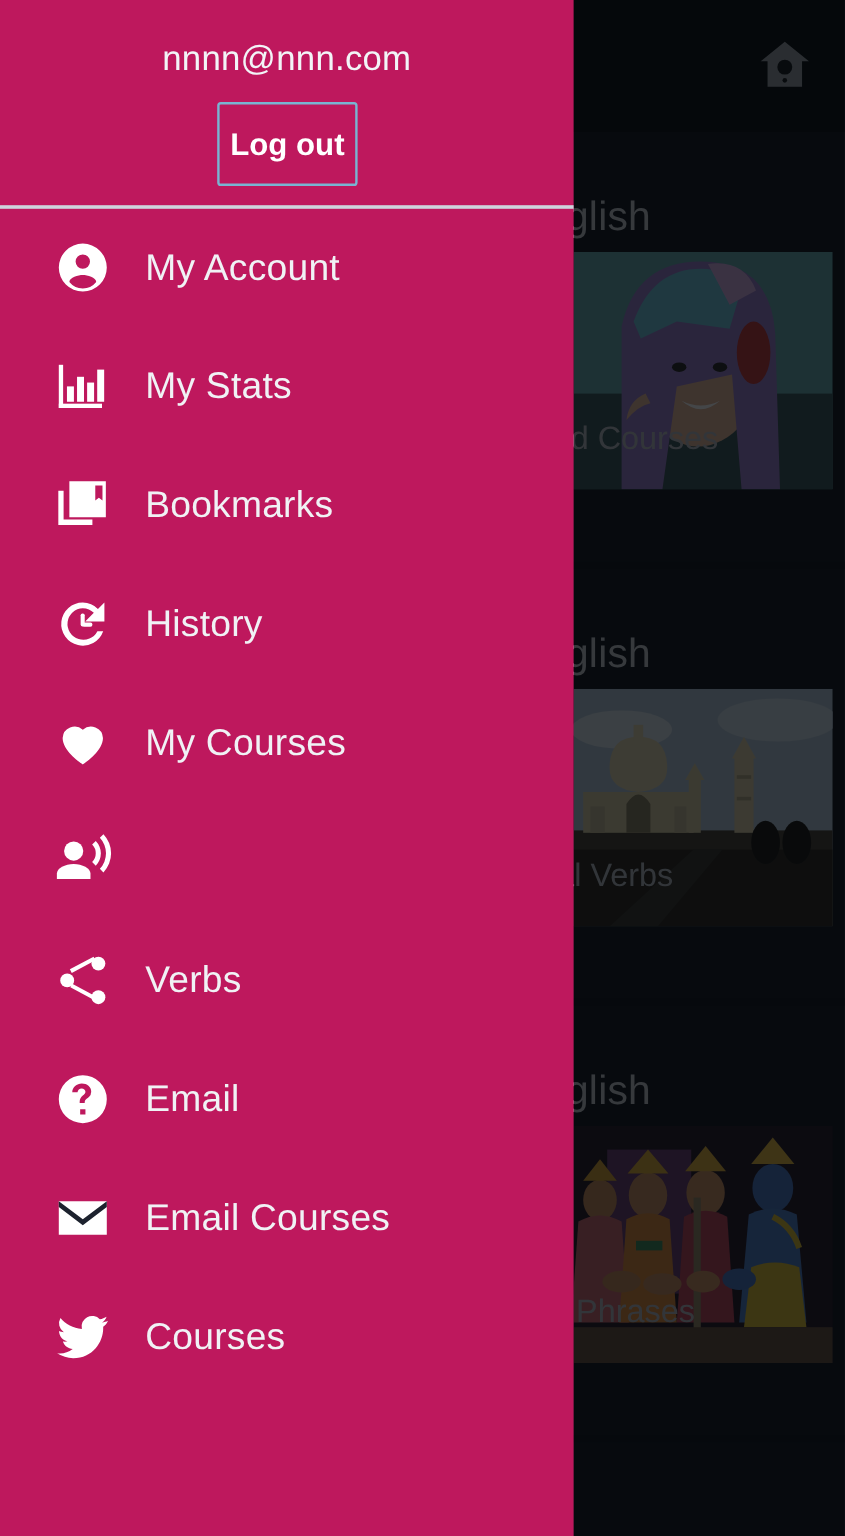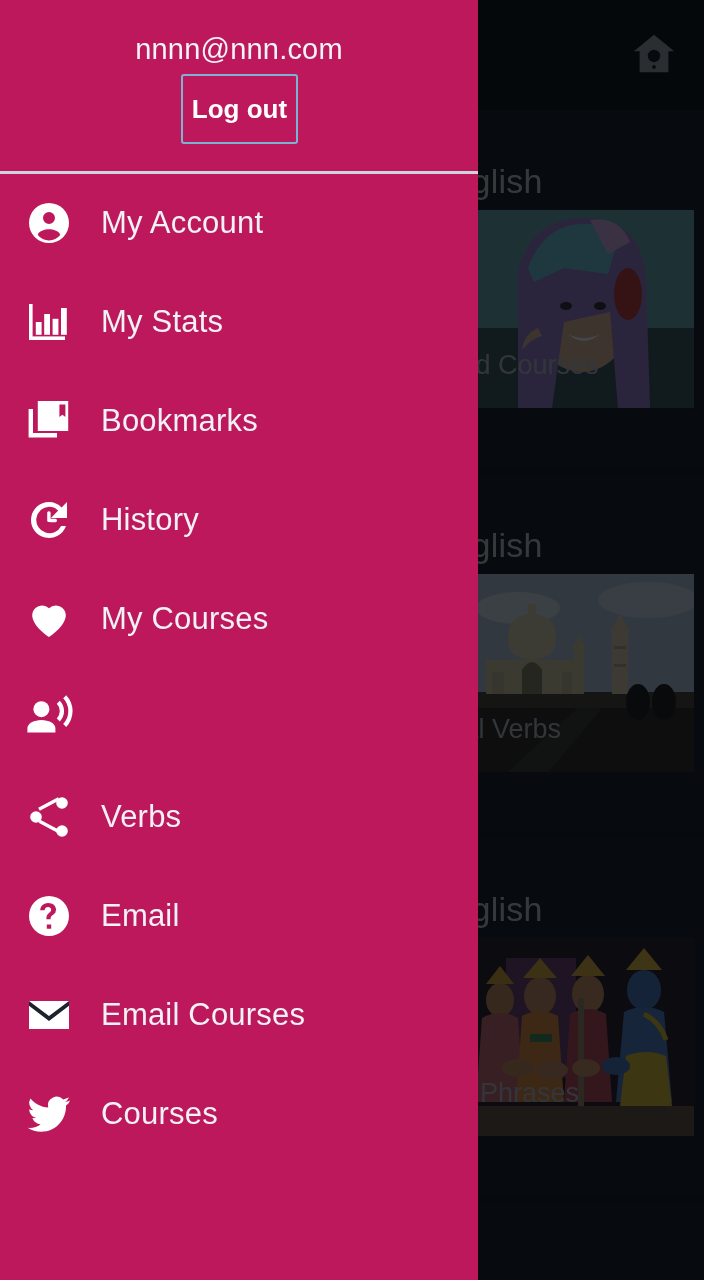--- a/index.html
+++ b/index.html
@@ -66,39 +66,39 @@
 
   .drawer-header {
     position:relative; width:478px; height:173px;
   }
   .account-email {
     position:absolute; left:0; right:0; top:33px;
     text-align:center;
     font-size:29px; color:#f2f4f7; letter-spacing:.2px;
   }
   .logout-btn {
-    position:absolute; left:181px; top:74px;
+    position:absolute; left:181px; top:85px;
     width:117px; height:70px;
     border:2px solid #79b4d2;
     border-radius:3px;
     background:transparent;
     display:flex; align-items:center; justify-content:center;
     font-family:"Liberation Sans", sans-serif;
     font-size:26px; font-weight:bold; color:#ffffff;
   }
   .header-divider {
     position:absolute; left:0; top:171px; width:478px; height:3px;
     background:#ced4dc;
   }
 
   .menu { position:absolute; top:173px; left:0; width:478px; }
   .menu-item {
     position:relative;
     height:99px;
-    display:flex; align-items:center;
+    display:flex; align-items:center;margin-left:20px;
   }
   .menu-icon {
     width:52px; height:52px;
     margin-left:23px;
     display:flex; align-items:center; justify-content:center;
     flex:0 0 auto;
   }
   .menu-icon svg { width:48px; height:48px; display:block; fill:#ffffff; }
   .menu-label {
     margin-left:26px;

